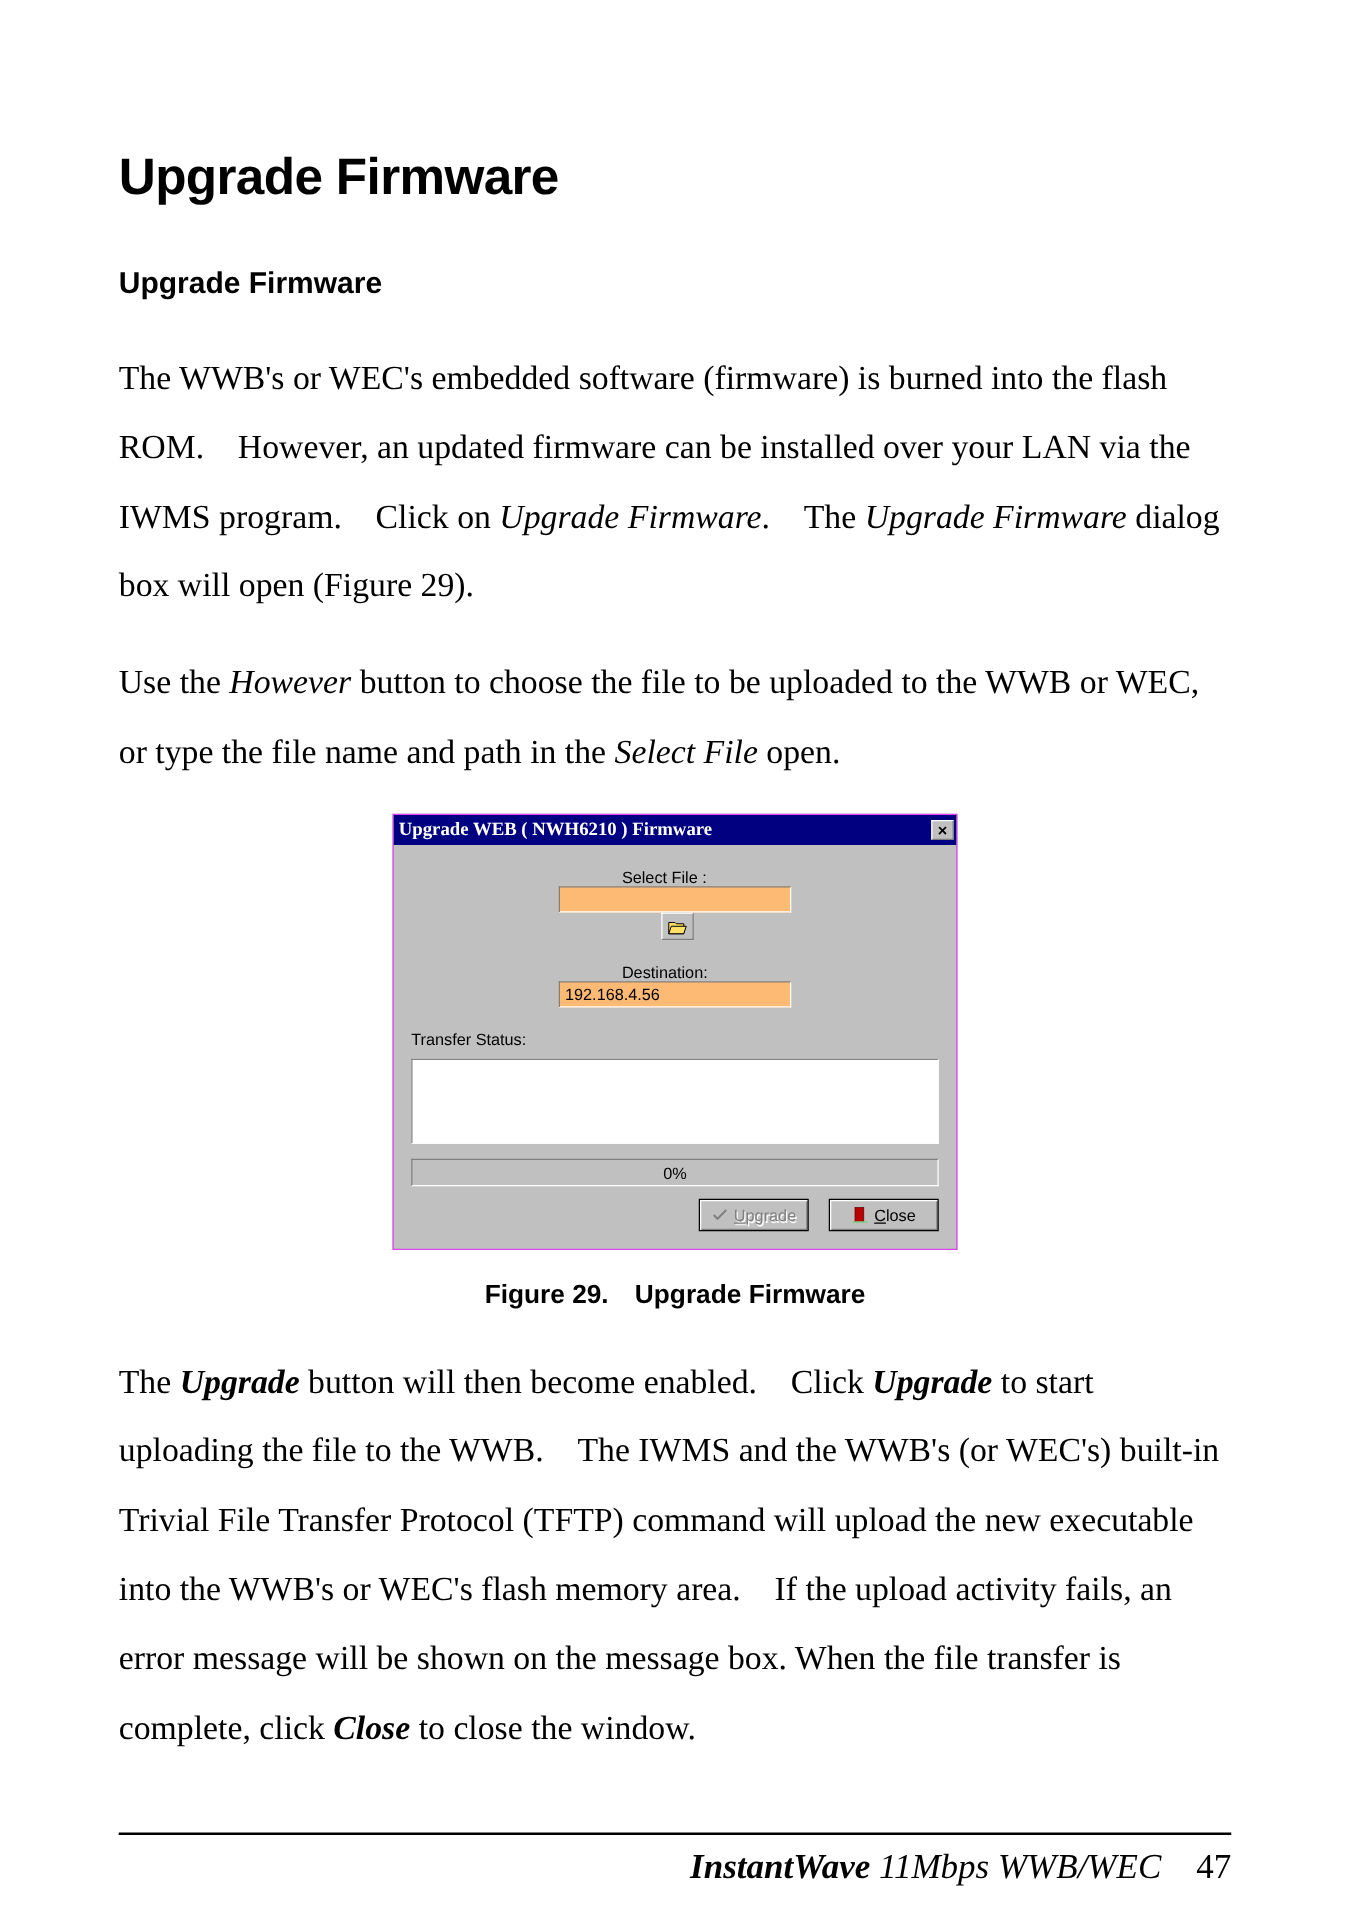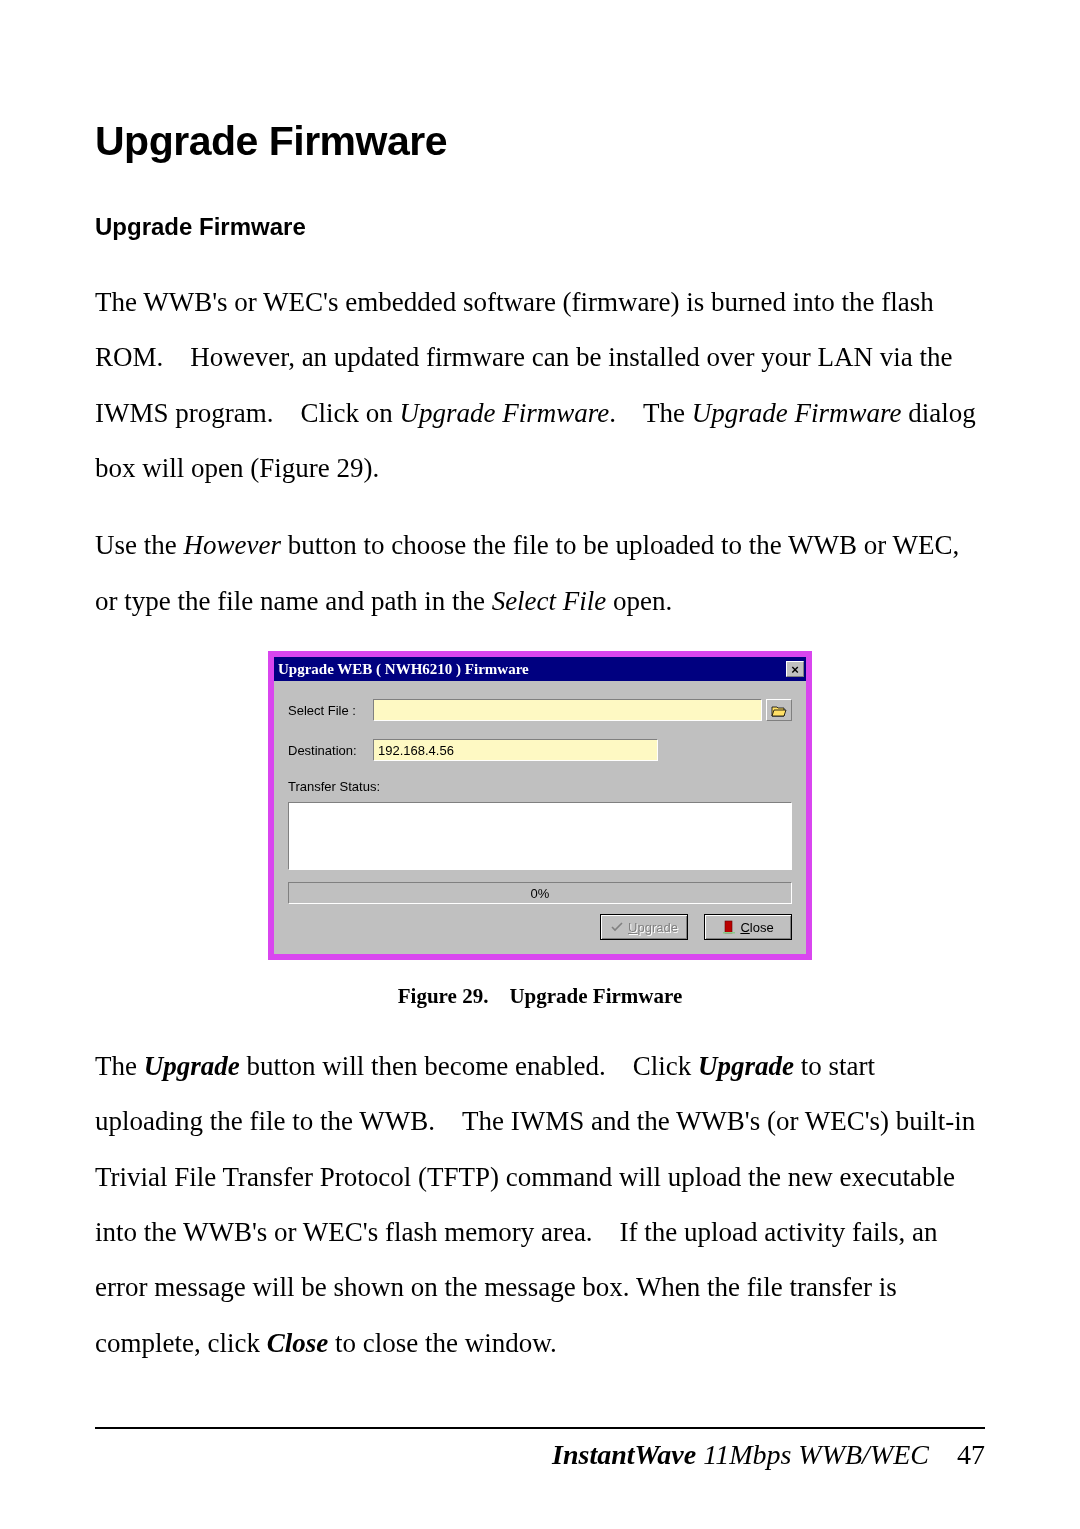--- a/index.html
+++ b/index.html
@@ -34,22 +34,22 @@
     }
     .italic { font-style: italic; }
     .bold-italic { font-style: italic; font-weight: 700; }
     
     .dialog-wrap {
       display: flex;
       justify-content: center;
       margin: 10px 0 24px;
     }
     .dialog {
-      width: 544px;
-      border: 6px solid #d946ef;
+      width: 452px;
+      border: 1px solid #d946ef;
       background: #c0c0c0;
       font-family: Tahoma, Arial, sans-serif;
       font-size: 13px;
       color: #000;
     }
     .titlebar {
       background: #000080;
       color: #fff;
       display: flex;
       align-items: center;
@@ -76,32 +76,33 @@
       color: #000;
       line-height: 1;
     }
     .dialog-body {
       padding: 18px 14px 10px 14px;
     }
     .field-row {
       display: flex;
       align-items: center;
       margin-bottom: 18px;
+      flex-direction: column;
     }
     .field-label {
       width: 85px;
       font-size: 13px;
     }
     .field-input {
       flex: 1;
       height: 22px;
       border: 1px solid #808080;
       border-right-color: #fff;
       border-bottom-color: #fff;
-      background: #fef9c3;
+      background: #fdba74;
       padding: 2px 4px;
       font-size: 13px;
       font-family: Tahoma, Arial, sans-serif;
     }
     .field-input.short { max-width: 285px; }
     .browse-btn {
       width: 26px;
       height: 22px;
       margin-left: 4px;
       border: 1px solid #808080;
@@ -152,21 +153,21 @@
       display: flex;
       align-items: center;
       justify-content: center;
       gap: 4px;
       font-size: 13px;
     }
     .win-btn .underline-first::first-letter { text-decoration: underline; }
     .win-btn.disabled { color: #808080; text-shadow: 1px 1px 0 #fff; }
     .figure-caption {
       text-align: center;
-      font-family: Liberation Serif, serif;
+      font-family: Liberation Sans, sans-serif;
       font-weight: 700;
       font-size: 21px;
       margin: 22px 0 30px;
     }
     .footer-rule {
       border: 0;
       border-top: 2px solid #000;
       margin-top: 56px;
     }
     .footer {

